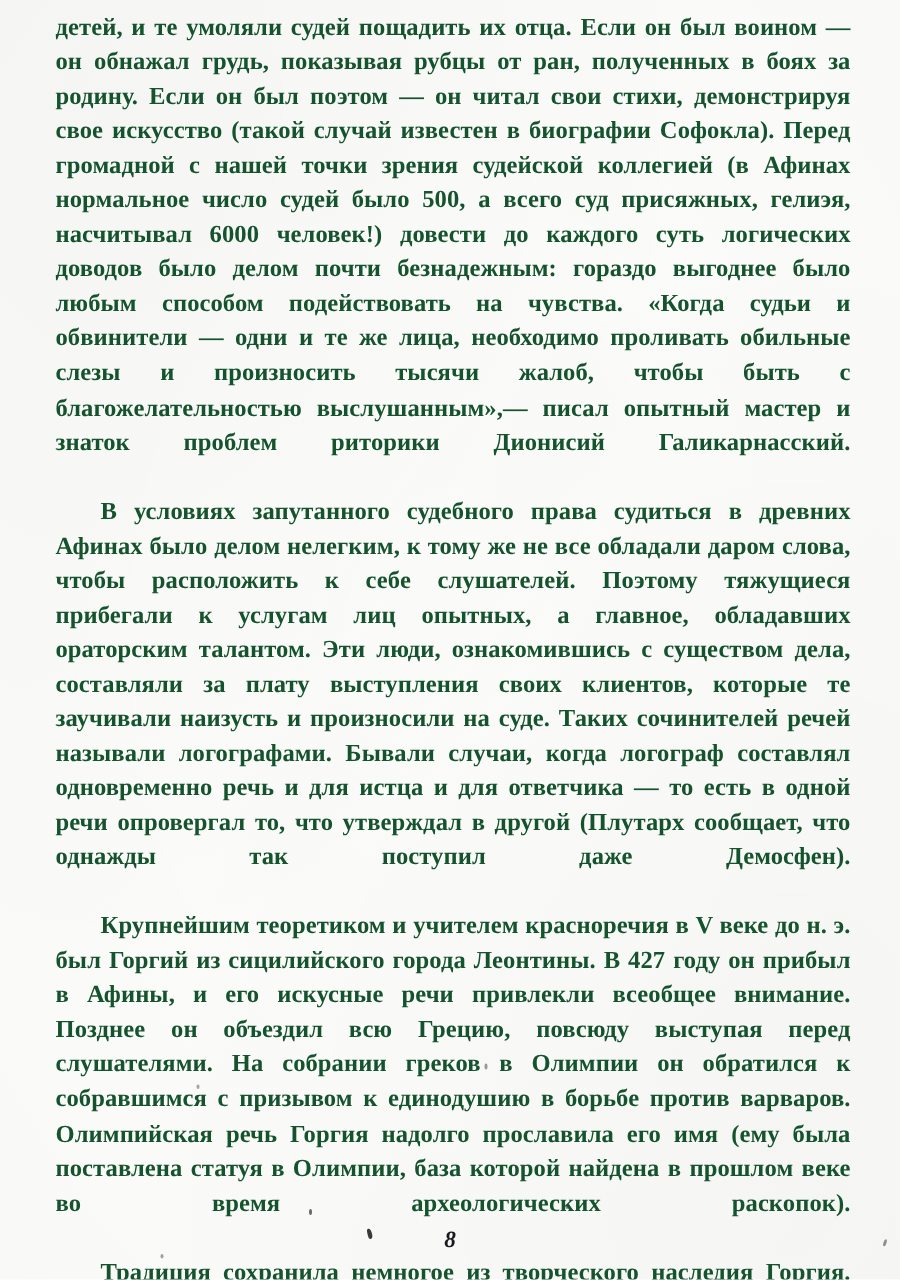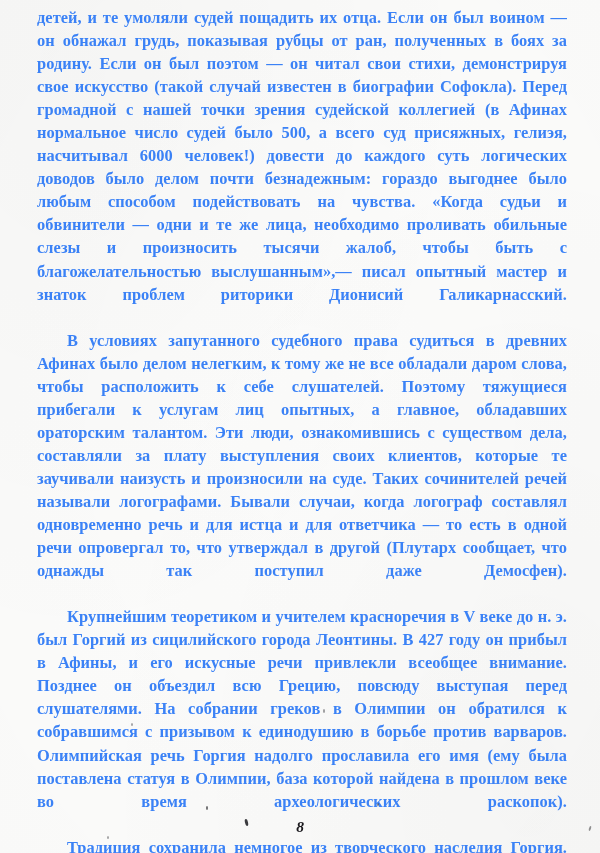--- a/index.html
+++ b/index.html
@@ -43,21 +43,21 @@
 
   p.para {
     margin: 0;
     text-align: justify;
     text-justify: inter-word;
     text-indent: 30px;
     font-weight: bold;
     font-size: 16.4px;
     line-height: 23.05px;
     letter-spacing: 0.05px;
-    color: #3b82f6;
+    color: #14532d;
     word-spacing: 0.2px;
     -webkit-font-smoothing: none;
   }
 
   p.para.first {
     text-indent: 0;
   }
 
   
   p.para::after {

